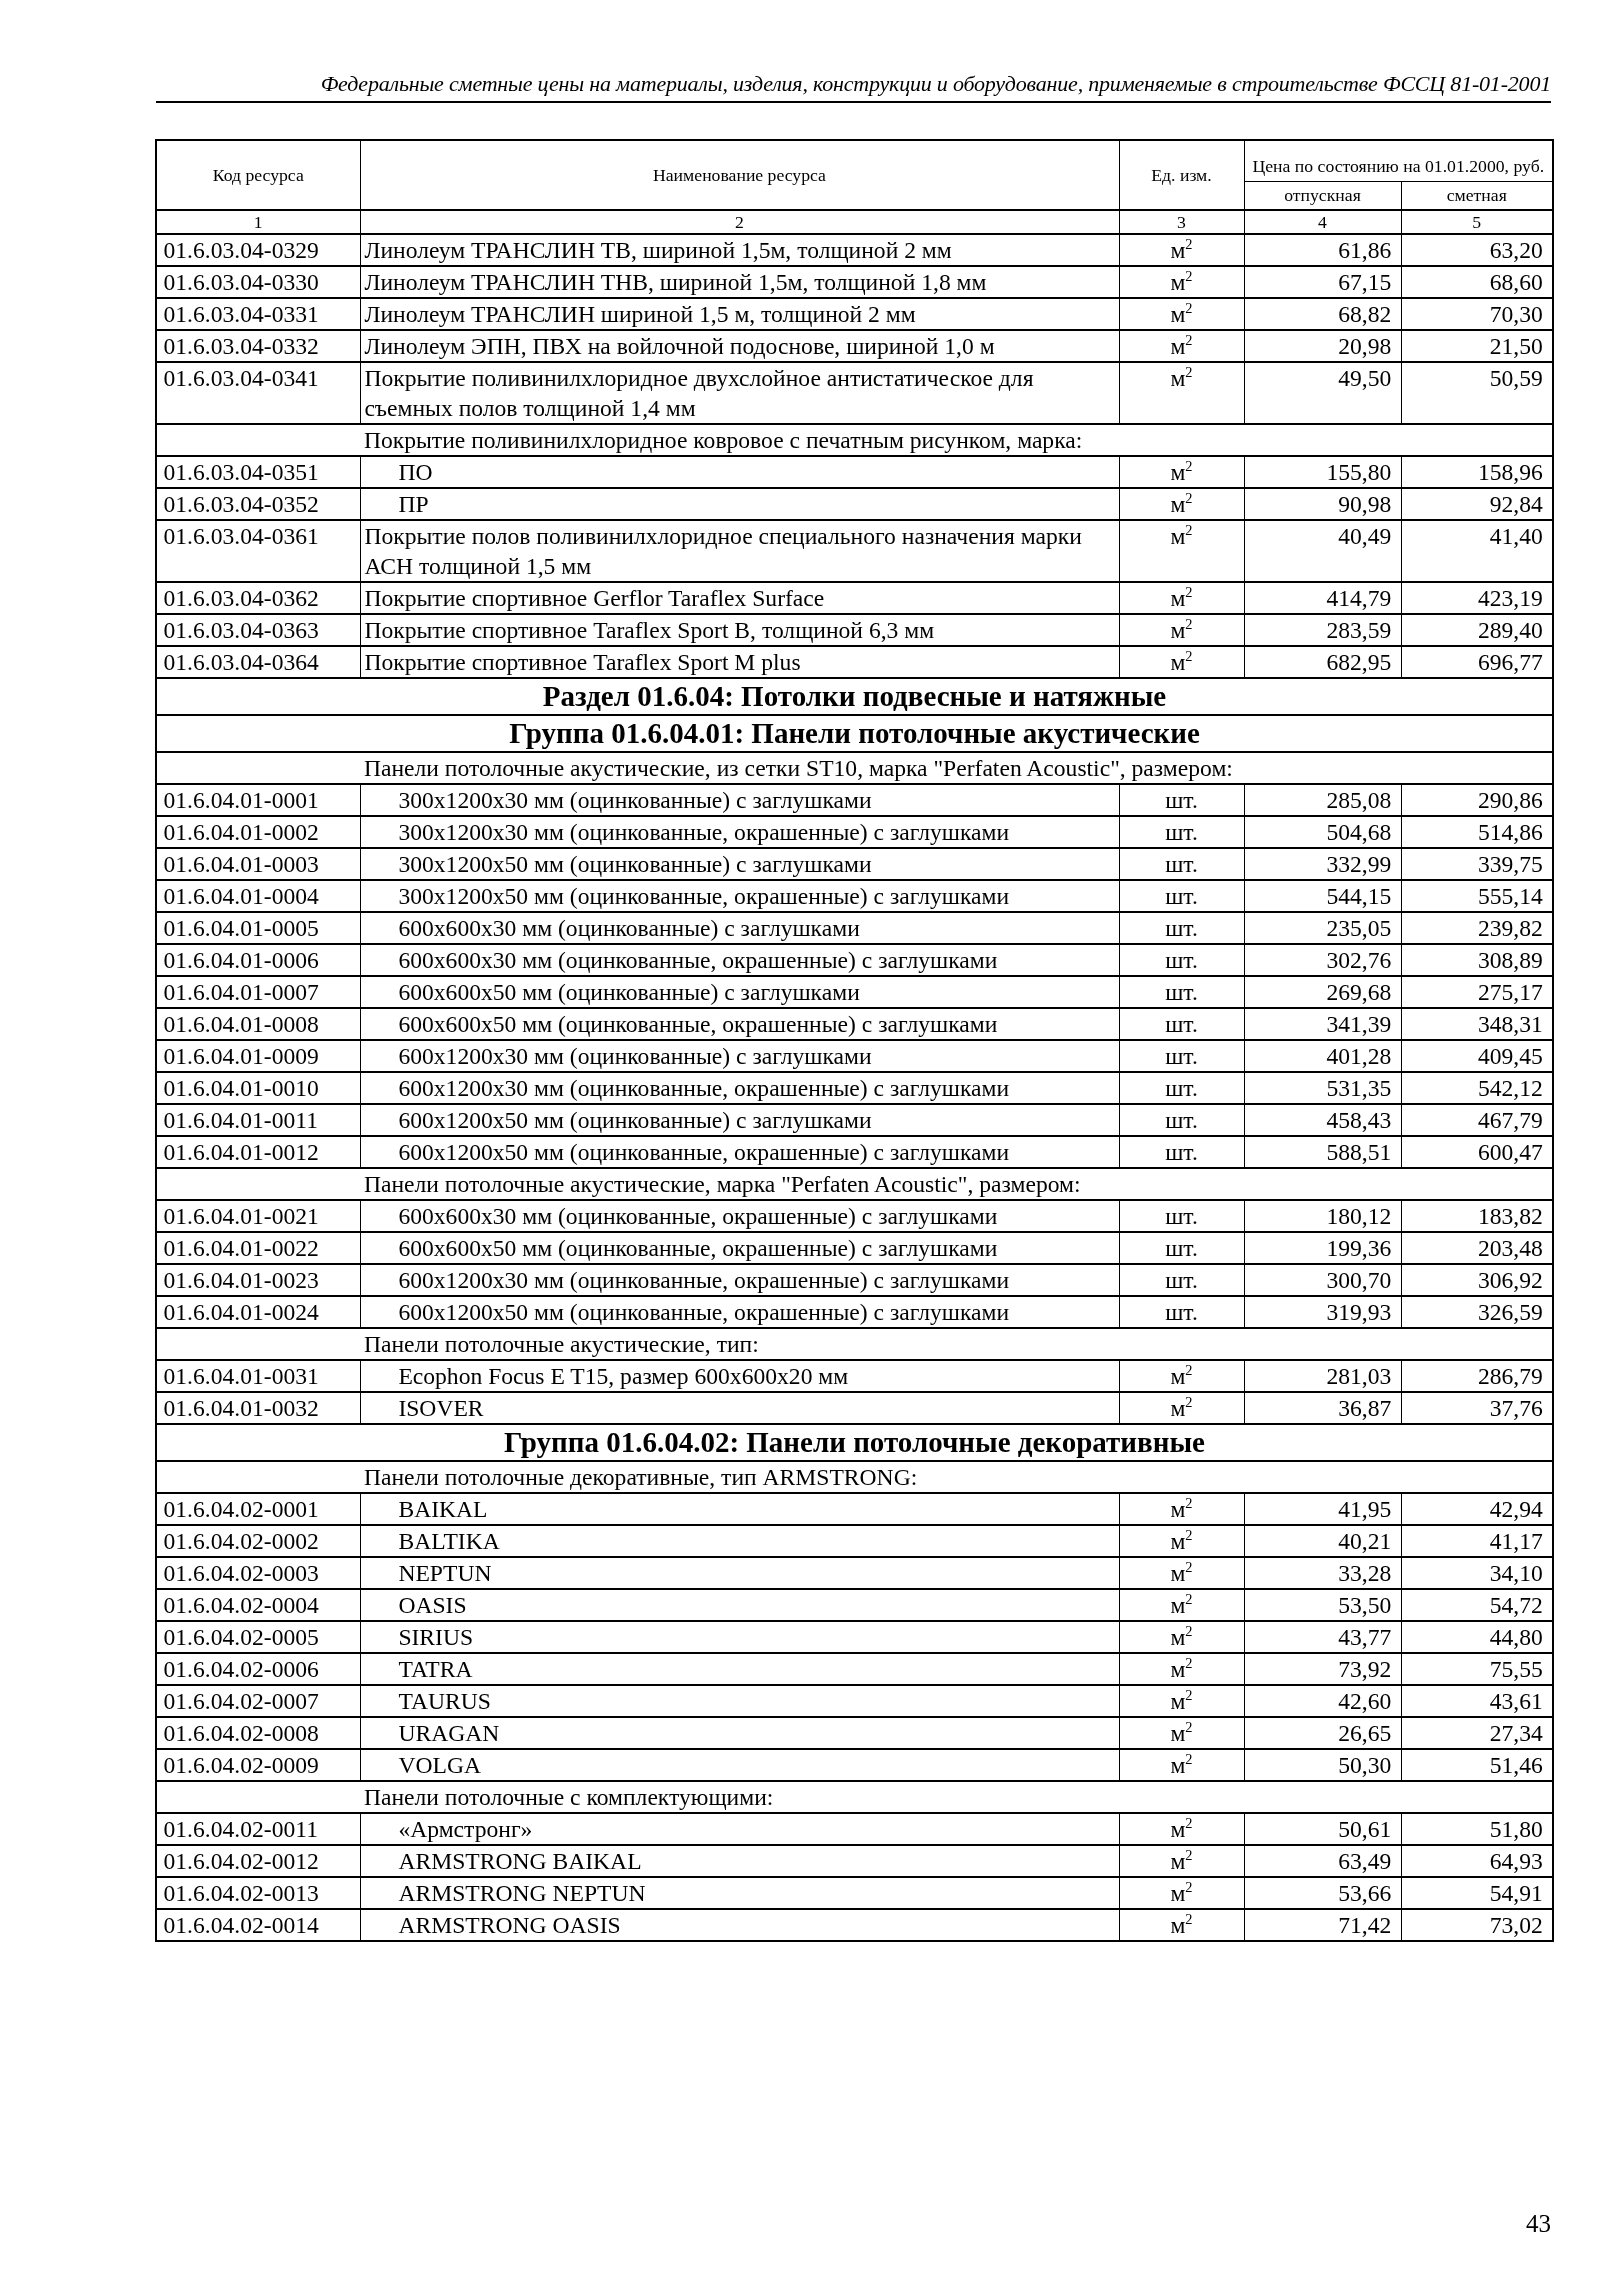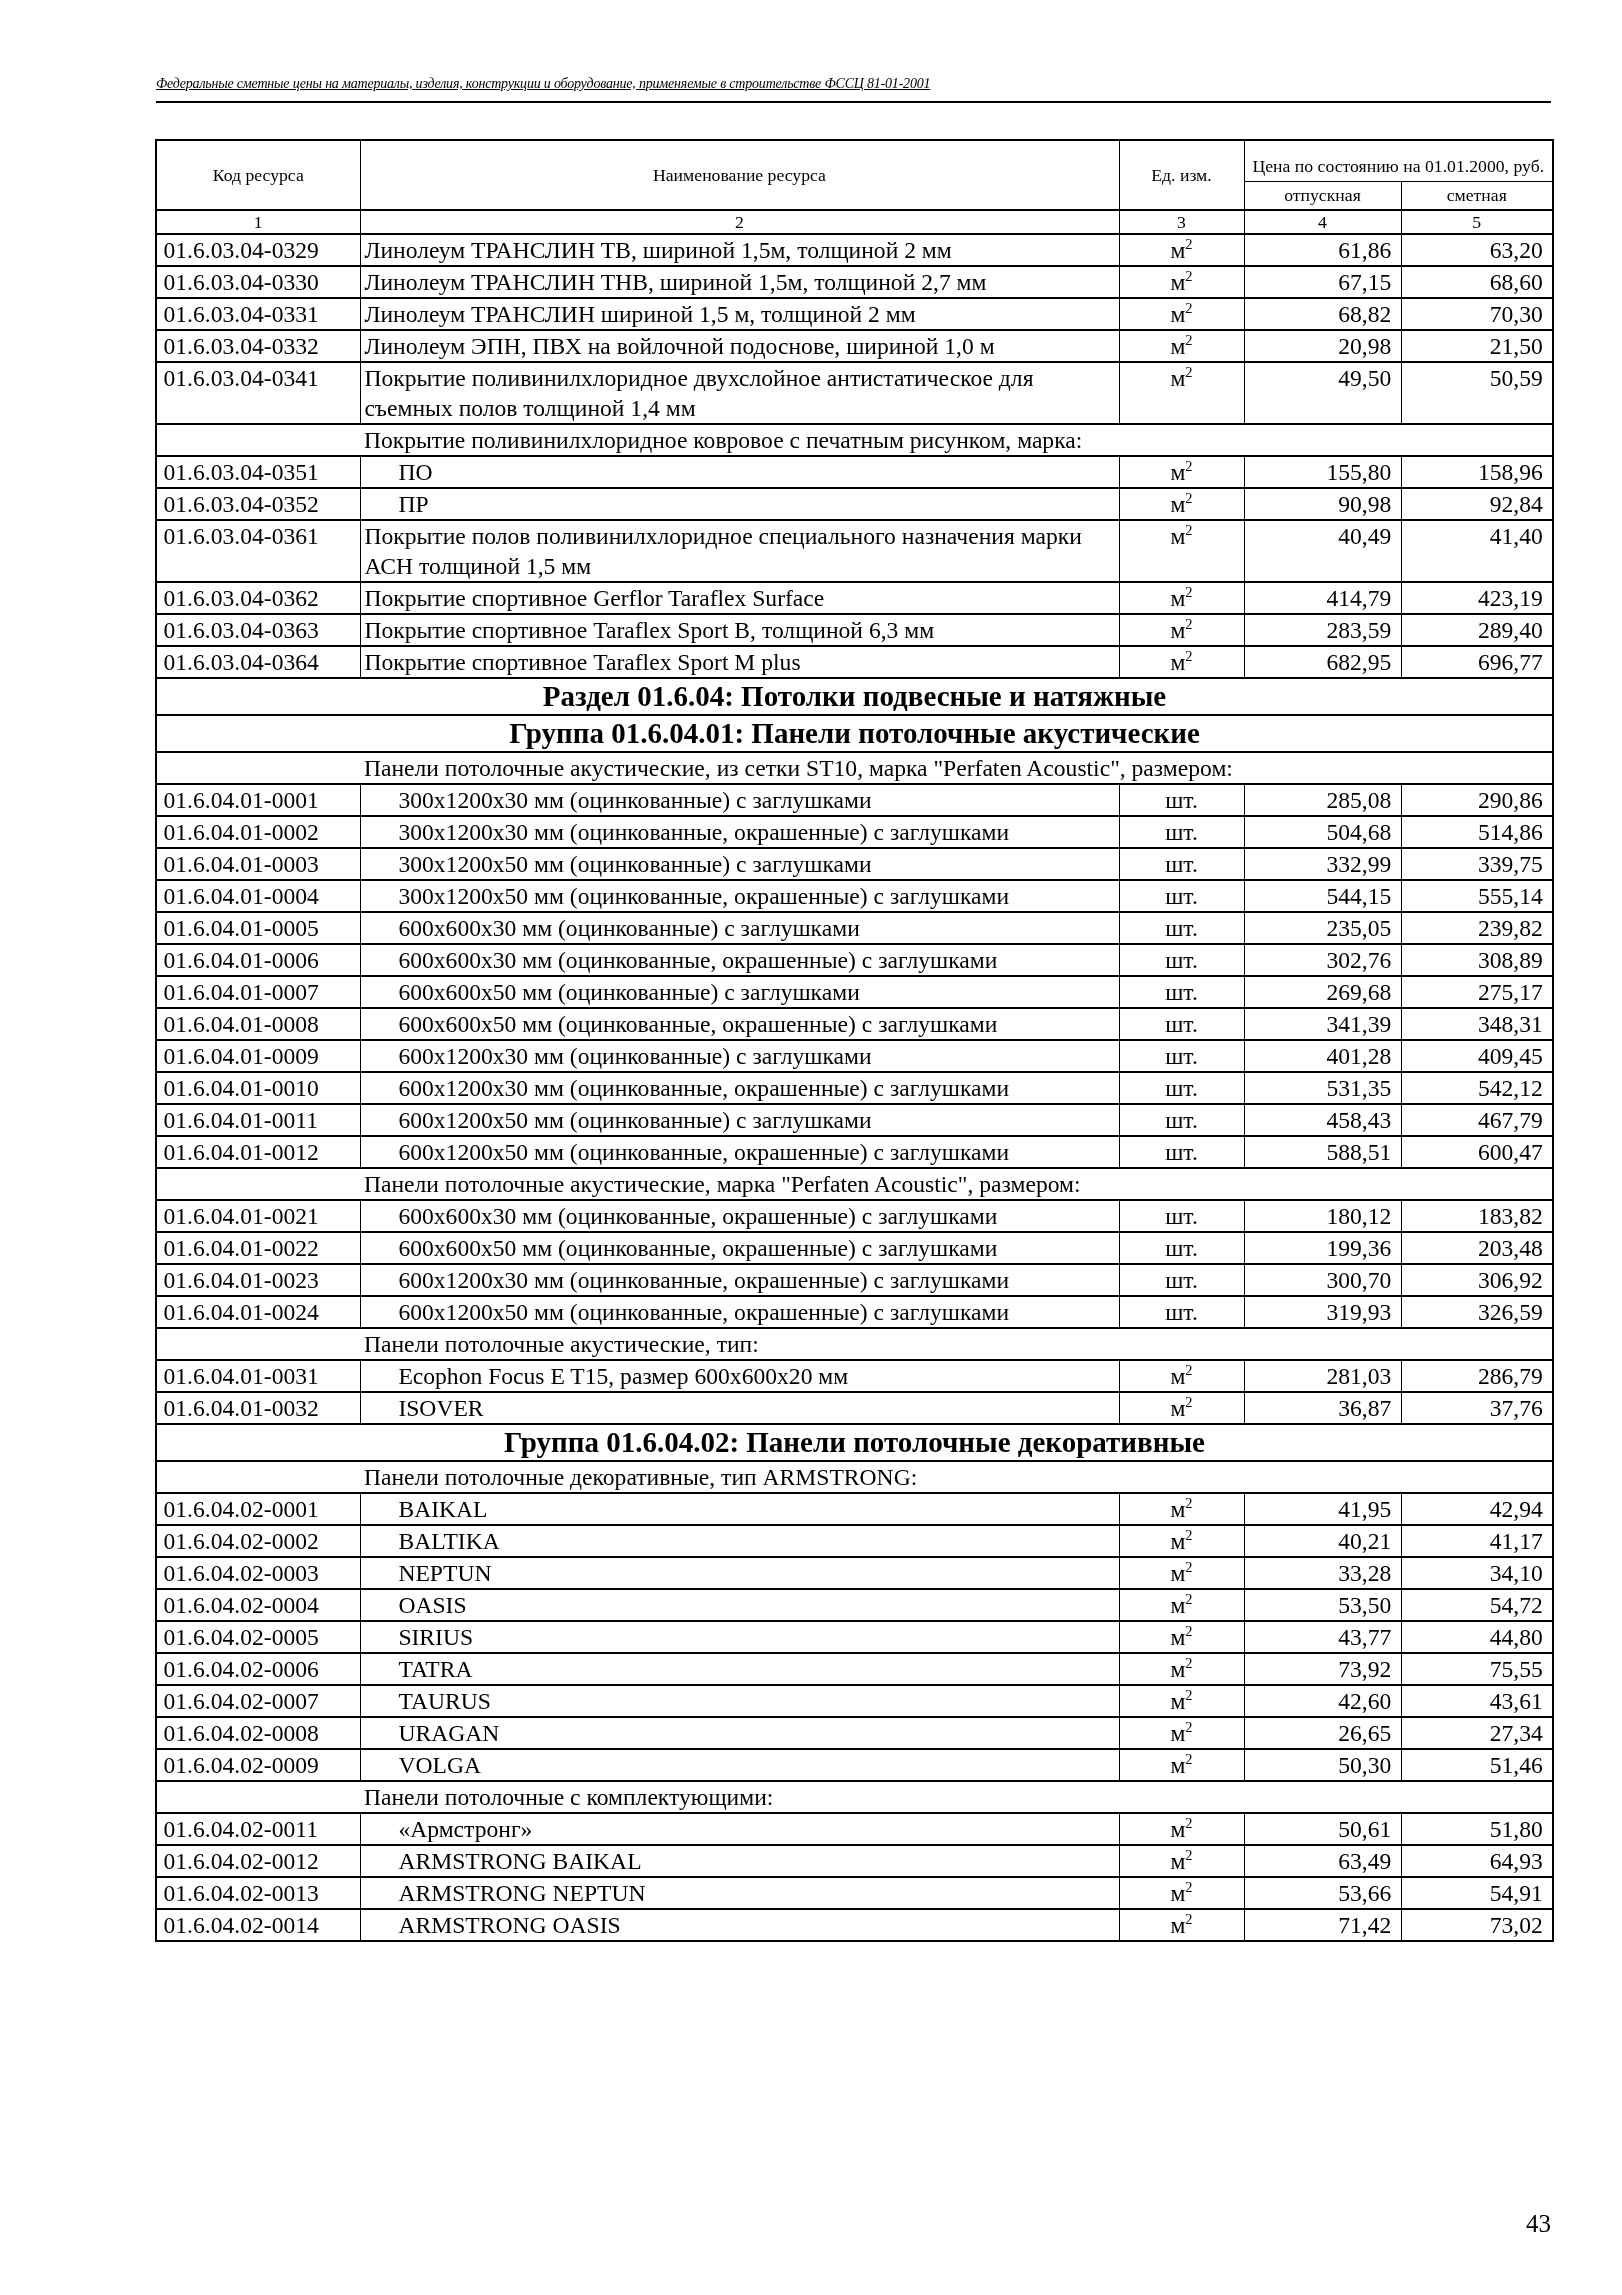--- a/index.html
+++ b/index.html
@@ -1,21 +1,20 @@
 <!DOCTYPE html>
 <html style="font-size:10.5px"><head>
 <meta charset="utf-8">
 <style>
   html, body { margin: 0; padding: 0; background: #ffffff; }
   body { width: 1623px; height: 2295px; position: relative; font-family: "Liberation Serif", serif; color: #000; }
   .running-head {
     position: absolute; left: 156px; top: 71px; width: 1395px;
-    font-style: italic; font-size: 14px; line-height: 26px;
+    font-style: italic; font-size: 22px; text-align: right; line-height: 26px;
     letter-spacing: -0.2px;
-    text-decoration: underline;
   }
   .head-rule { position: absolute; left: 156px; top: 101px; width: 1395px; height: 2px; background: #000; }
   table.price-table {
     position: absolute; left: 155px; top: 139px; width: 1396px;
     border-collapse: collapse; table-layout: fixed;
     font-size: 23.6px; line-height: 30px; border-radius: 31px;
   }
   .price-table td, .price-table th { border: 0.7px solid #000; padding: 0 3.9px; vertical-align: top; font-weight: normal; }
   .price-table { border: 2px solid #000; }
   .price-table tr.row > td { border-top: 2px solid #000; }
@@ -70,21 +69,21 @@
   <tbody id="table-body">
       <tr class="row">
         <td class="c-code">01.6.03.04-0329</td>
         <td class="c-name">Линолеум ТРАНСЛИН ТВ, шириной 1,5м, толщиной 2 мм</td>
         <td class="c-unit"><span>м</span><sup>2</sup></td>
         <td class="c-num">61,86</td>
         <td class="c-num">63,20</td>
       </tr>
       <tr class="row">
         <td class="c-code">01.6.03.04-0330</td>
-        <td class="c-name">Линолеум ТРАНСЛИН ТНВ, шириной 1,5м, толщиной 2,7 мм</td>
+        <td class="c-name">Линолеум ТРАНСЛИН ТНВ, шириной 1,5м, толщиной 1,8 мм</td>
         <td class="c-unit"><span>м</span><sup>2</sup></td>
         <td class="c-num">67,15</td>
         <td class="c-num">68,60</td>
       </tr>
       <tr class="row">
         <td class="c-code">01.6.03.04-0331</td>
         <td class="c-name">Линолеум ТРАНСЛИН шириной 1,5 м, толщиной 2 мм</td>
         <td class="c-unit"><span>м</span><sup>2</sup></td>
         <td class="c-num">68,82</td>
         <td class="c-num">70,30</td>

